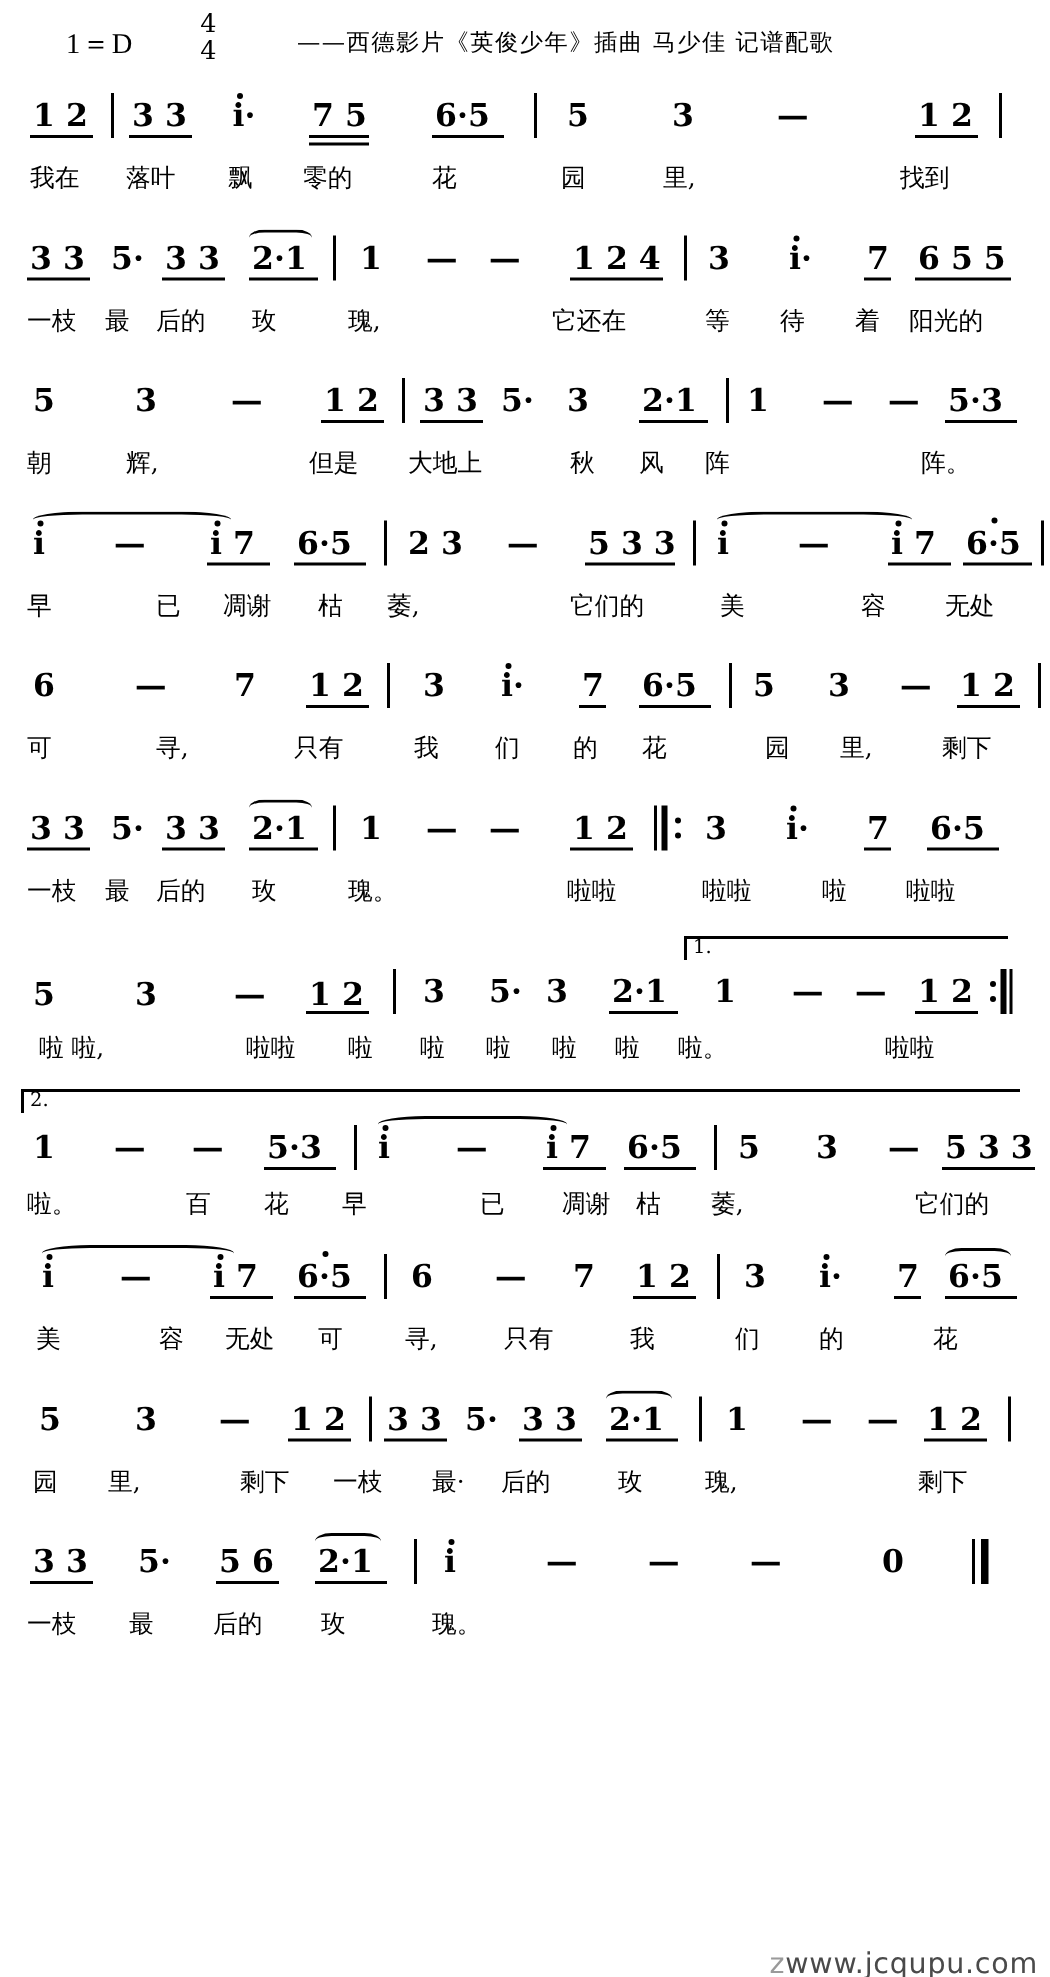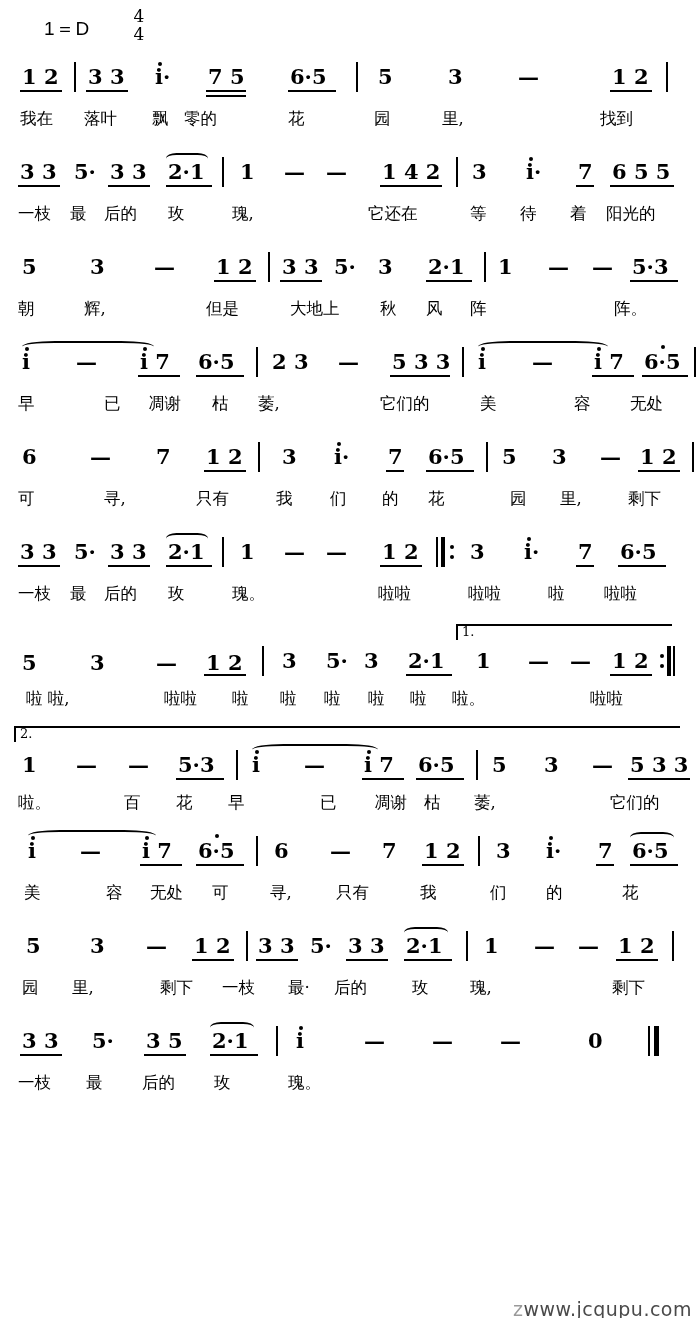--- a/index.html
+++ b/index.html
@@ -32,21 +32,21 @@
   }
   .subhead {
     position: relative;
     height: 46px;
     margin-top: 8px;
   }
   .keysig {
     position: absolute;
     left: 44px;
     top: 8px;
-    font-family: Liberation Sans, sans-serif;
+    font-family: Liberation Serif, serif;
     font-size: 19px;
     letter-spacing: 1px;
   }
   .meter {
     position: absolute;
     left: 128px;
     top: 0px;
     width: 22px;
     text-align: center;
     font-family: "DejaVu Serif", "Liberation Serif", serif;
@@ -180,20 +180,21 @@
 
 <div class="sheet">
 
 
   <div class="subhead">
     <div class="keysig">1＝D</div>
     <div class="meter">
       <span class="num">4</span>
       <span class="den">4</span>
     </div>
+    <div class="credit">——西德影片《英俊少年》插曲  马少佳 记谱配歌</div>
   </div>
 
   <div class="system">
     <div class="row-notes">
       <span class="tok note" style="left:22px;">1 2</span>
       <div class="underline1" style="left:20px; top:36px; width:42px;"></div>
       <div class="bar" style="left:74px;"></div>
       <span class="tok note" style="left:88px;">3 3</span>
       <div class="underline1" style="left:86px; top:36px; width:42px;"></div>
       <span class="tok note" style="left:155px;">i·</span>
@@ -208,21 +209,21 @@
       <span class="tok note" style="left:448px;">3</span>
       <span class="tok note" style="left:518px;">—</span>
       <span class="tok note" style="left:612px;">1 2</span>
       <div class="underline1" style="left:610px; top:36px; width:42px;"></div>
       <div class="bar" style="left:666px;"></div>
     </div>
     <div class="row-lyrics">
       <span class="tok lyr" style="left:20px;">我在</span>
       <span class="tok lyr" style="left:84px;">落叶</span>
       <span class="tok lyr" style="left:152px;">飘</span>
-      <span class="tok lyr" style="left:184px;">零的</span>
+      <span class="tok lyr" style="left:202px;">零的</span>
       <span class="tok lyr" style="left:288px;">花</span>
       <span class="tok lyr" style="left:374px;">园</span>
       <span class="tok lyr" style="left:442px;">里,</span>
       <span class="tok lyr" style="left:600px;">找到</span>
     </div>
   </div>
 
   <div class="system">
     <div class="row-notes">
       <span class="tok note" style="left:20px;">3 3</span>
@@ -230,21 +231,21 @@
       <span class="tok note" style="left:74px;">5·</span>
       <span class="tok note" style="left:110px;">3 3</span>
       <div class="underline1" style="left:108px; top:36px; width:42px;"></div>
       <span class="tok note" style="left:168px;">2·1</span>
       <div class="tie-wide" style="left:166px; top:4px; width:42px;"></div>
       <div class="underline1" style="left:166px; top:36px; width:46px;"></div>
       <div class="bar" style="left:222px;"></div>
       <span class="tok note" style="left:240px;">1</span>
       <span class="tok note" style="left:284px;">—</span>
       <span class="tok note" style="left:326px;">—</span>
-      <span class="tok note" style="left:382px;">1 4 2</span>
+      <span class="tok note" style="left:382px;">1 2 4</span>
       <div class="underline1" style="left:380px; top:36px; width:62px;"></div>
       <div class="bar" style="left:456px;"></div>
       <span class="tok note" style="left:472px;">3</span>
       <span class="tok note" style="left:526px;">i·</span>
       <div class="dotabove" style="left:529px; top:8px;"></div>
       <span class="tok note" style="left:578px;">7</span>
       <div class="underline1" style="left:576px; top:36px; width:18px;"></div>
       <span class="tok note" style="left:612px;">6 5 5</span>
       <div class="underline1" style="left:610px; top:36px; width:64px;"></div>
     </div>
@@ -280,21 +281,21 @@
       <span class="tok note" style="left:498px;">1</span>
       <span class="tok note" style="left:548px;">—</span>
       <span class="tok note" style="left:592px;">—</span>
       <span class="tok note" style="left:632px;">5·3</span>
       <div class="underline1" style="left:630px; top:36px; width:48px;"></div>
     </div>
     <div class="row-lyrics">
       <span class="tok lyr" style="left:18px;">朝</span>
       <span class="tok lyr" style="left:84px;">辉,</span>
       <span class="tok lyr" style="left:206px;">但是</span>
-      <span class="tok lyr" style="left:290px;">大地上</span>
+      <span class="tok lyr" style="left:272px;">大地上</span>
       <span class="tok lyr" style="left:380px;">秋</span>
       <span class="tok lyr" style="left:426px;">风</span>
       <span class="tok lyr" style="left:470px;">阵</span>
       <span class="tok lyr" style="left:614px;">阵。</span>
     </div>
   </div>
 
   <div class="system">
     <div class="row-notes">
       <span class="tok note" style="left:22px;">i</span>
@@ -581,21 +582,21 @@
       <span class="tok lyr" style="left:470px;">瑰,</span>
       <span class="tok lyr" style="left:612px;">剩下</span>
     </div>
   </div>
 
   <div class="system">
     <div class="row-notes">
       <span class="tok note" style="left:22px;">3 3</span>
       <div class="underline1" style="left:20px; top:36px; width:42px;"></div>
       <span class="tok note" style="left:92px;">5·</span>
-      <span class="tok note" style="left:146px;">3 5</span>
+      <span class="tok note" style="left:146px;">5 6</span>
       <div class="underline1" style="left:144px; top:36px; width:42px;"></div>
       <span class="tok note" style="left:212px;">2·1</span>
       <div class="tie-wide" style="left:210px; top:4px; width:44px;"></div>
       <div class="underline1" style="left:210px; top:36px; width:48px;"></div>
       <div class="bar" style="left:276px;"></div>
       <span class="tok note" style="left:296px;">i</span>
       <div class="dotabove" style="left:299px; top:8px;"></div>
       <span class="tok note" style="left:364px;">—</span>
       <span class="tok note" style="left:432px;">—</span>
       <span class="tok note" style="left:500px;">—</span>

